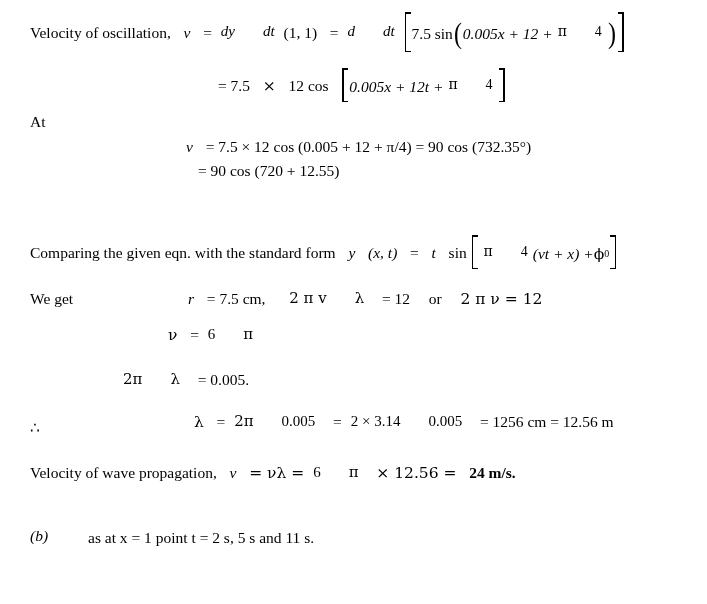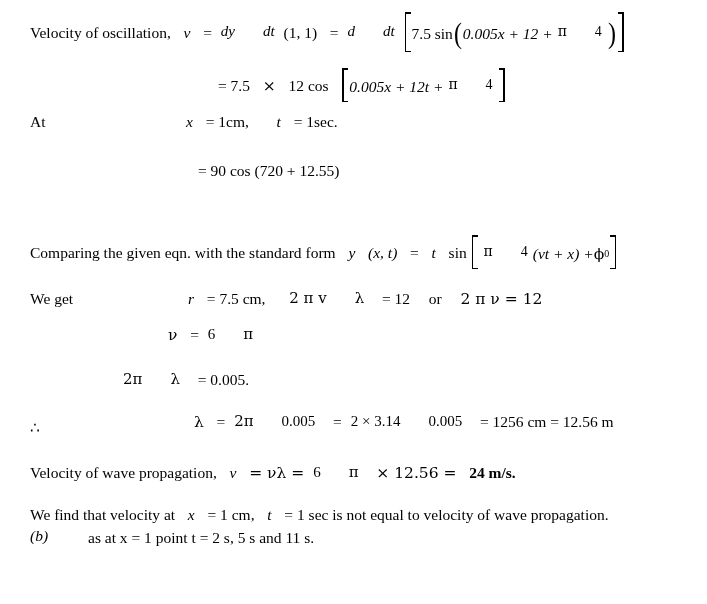--- a/index.html
+++ b/index.html
@@ -179,30 +179,26 @@
           <i class="v"></i>
           <i class="t"></i>
           <i class="b"></i>
         </span>
     </span>
   </div>
 
   <div class="ln" style="left:8px; top:114px;">
     <span>At</span>
   </div>
-  <div class="ln" style="left:164px; top:114px;">
-    <span class="it">x</span>
-    <span class="sp"></span>
-    <span>= 1cm,</span>
-    <span class="sp3"></span>
-    <span class="it">t</span>
-    <span class="sp"></span>
-    <span>= 1sec.</span>
-  </div>
-
+
+  <div class="ln" style="left:164px; top:139px;">
+    <span class="it">v</span>
+    <span class="sp"></span>
+    <span>= 7.5 × 12 cos (0.005 + 12 + π/4) = 90 cos (732.35°)</span>
+  </div>
 
   <div class="ln" style="left:176px; top:163px;">
     <span>= 90 cos (720 + 12.55)</span>
   </div>
 
 
   <div class="ln" style="left:8px; top:237px;">
     <span>Comparing the given eqn. with the standard form</span>
     <span class="sp"></span>
     <span class="it">y</span>
@@ -311,31 +307,20 @@
       <span class="num">6</span>
       <span class="bar"></span>
       <span class="den sym">π</span>
     </span>
     <span class="sp"></span>
     <span class="times">× 12.56 =</span>
     <span class="sp"></span>
     <span class="bd">24 m/s.</span>
   </div>
 
-  <div class="ln" style="left:8px; top:507px;">
-    <span>We find that velocity at</span>
-    <span class="sp"></span>
-    <span class="it">x</span>
-    <span class="sp"></span>
-    <span>= 1 cm,</span>
-    <span class="sp"></span>
-    <span class="it">t</span>
-    <span class="sp"></span>
-    <span>= 1 sec is not equal to velocity of wave propagation.</span>
-  </div>
 
   <div class="ln it" style="left:8px; top:528px;">
     <span>(b)</span>
   </div>
   <div class="hang" style="left:40px; top:528px; width:662px;">
     <div style="margin-left:26px;">as at x = 1 point t = 2 s, 5 s and 11 s.</div>
   </div>
 
 </div>
 

